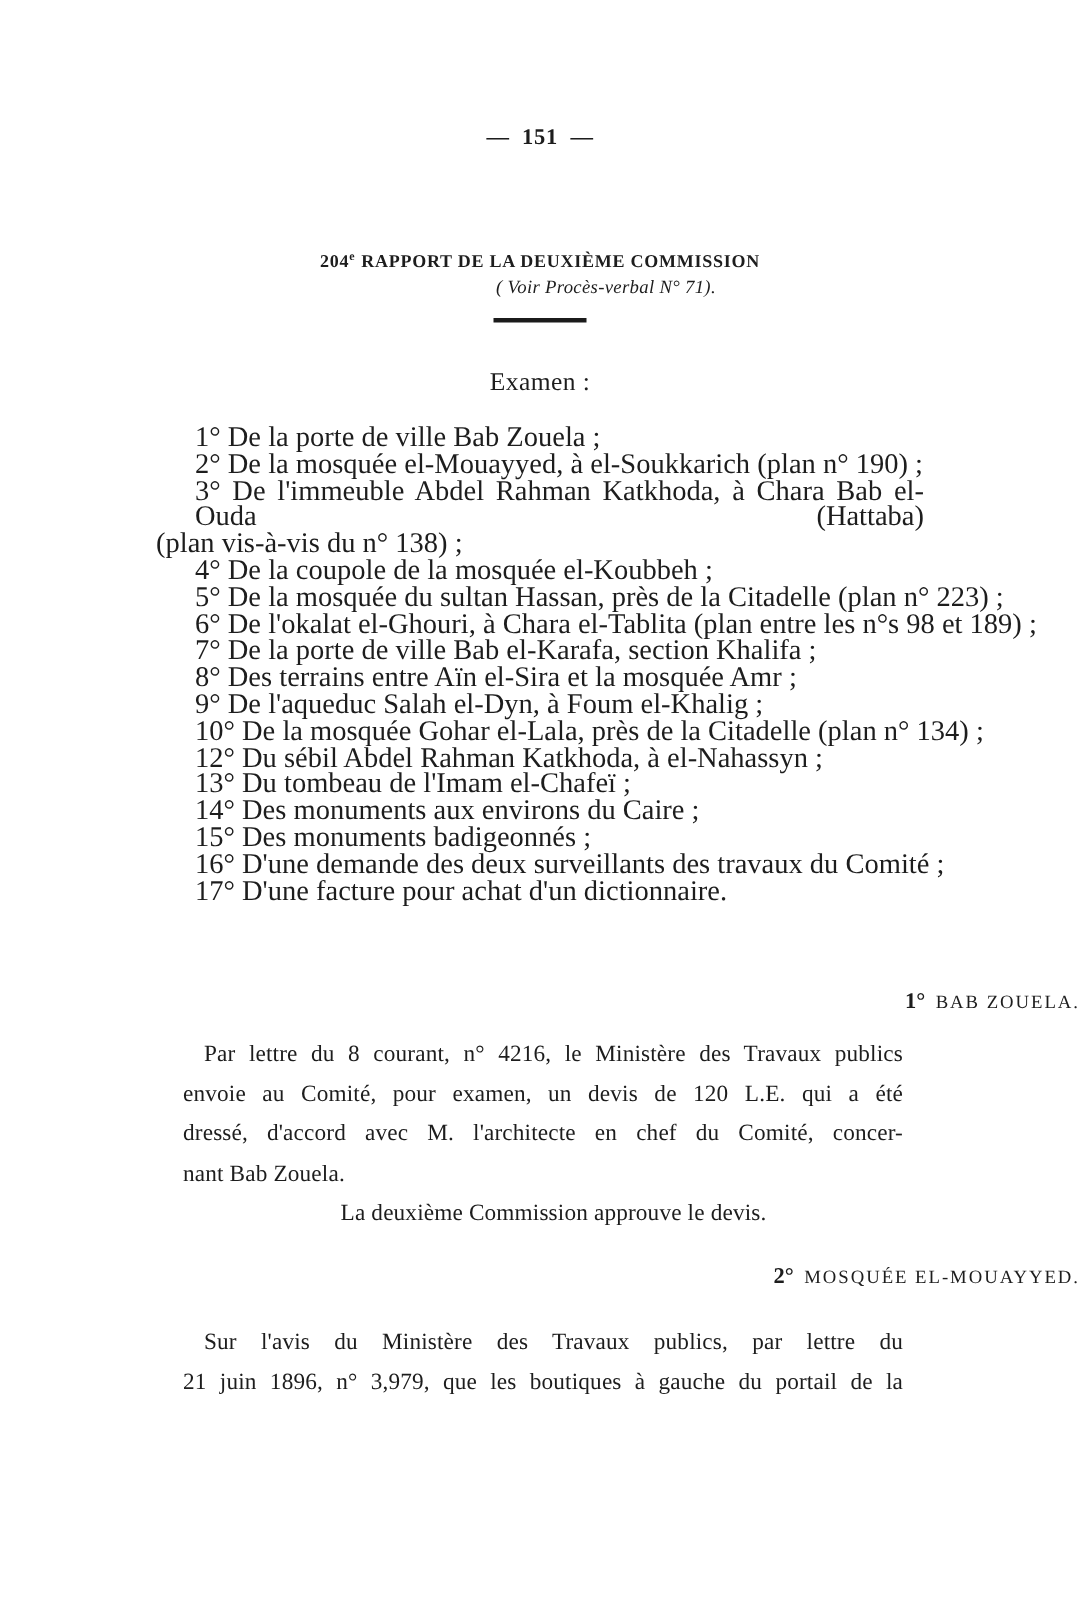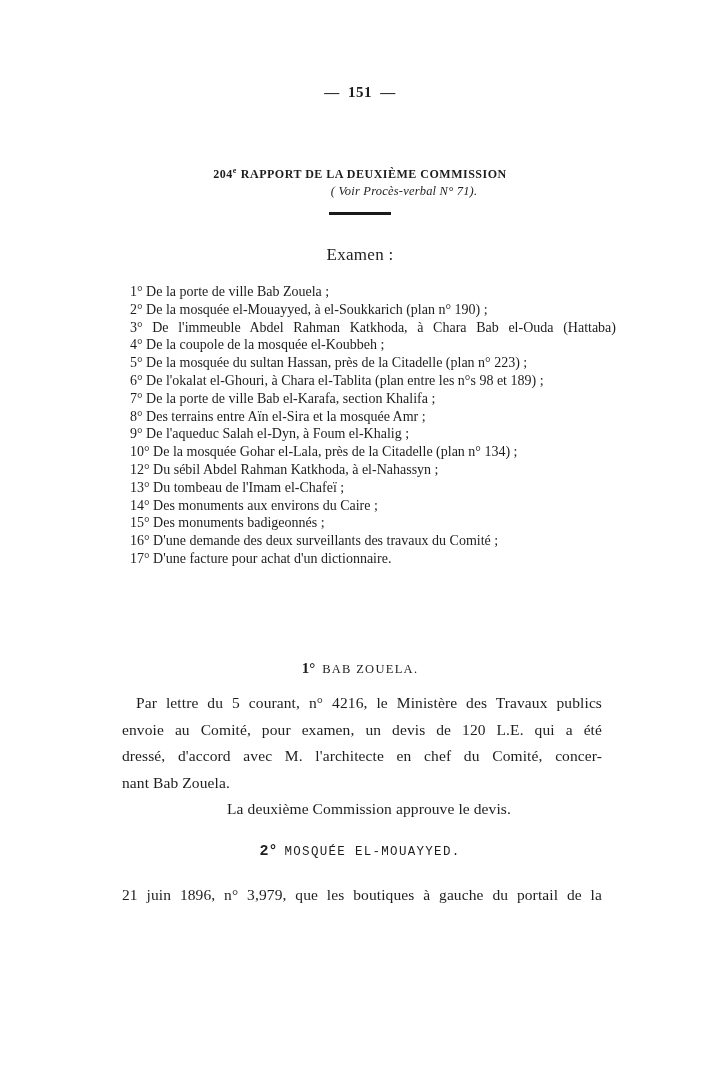--- a/index.html
+++ b/index.html
@@ -55,39 +55,39 @@
     top: 245px;
     font-weight: normal;
     font-size: 17px;
     letter-spacing: 0.3px;
   }
 
   .examen-list {
     position: absolute;
     top: 283px; left: 104px;
     width: 512px;
-    font-size: 14px;
+    font-size: 19px;
     line-height: 17.8px;
   }
 
   .ln { display: block; white-space: nowrap; }
   .ln.fill {
     white-space: normal;
     text-align: justify;
     text-align-last: justify;
   }
   .ln.first-item { padding-left: 26px; }
   .ln.first-para { text-indent: 14px; text-align: center; }
 
-  .section-heading { position: absolute; left: 0; width: 100%; text-align: center; }
+  .section-heading { position: absolute; left: 0; width: 100%; text-align: right; }
   .sec-num { font-weight: bold; font-size: 15px; }
   .sec-title { font-size: 12.5px; letter-spacing: 1.3px; margin-left: 7px; font-weight: 500; }
 
   .heading-sec-1 { top: 659px; }
-  .heading-sec-2 { top: 842px; font-family: Liberation Mono, monospace; }
+  .heading-sec-2 { top: 842px; }
 
   .body-block {
     position: absolute;
     left: 122px;
     width: 480px;
     font-size: 15.5px;
     line-height: 26.5px;
     letter-spacing: 0.1px;
   }
   .body-block-1 { top: 690px; }
@@ -112,20 +112,21 @@
 
   <div class="examen-list">
     <div>
         <span class="ln first-item">1° De la porte de ville Bab Zouela ;</span>
       </div>
     <div>
         <span class="ln first-item">2° De la mosquée el-Mouayyed, à el-Soukkarich (plan n° 190) ;</span>
       </div>
     <div>
         <span class="ln first-item fill">3° De l'immeuble Abdel Rahman Katkhoda, à Chara Bab el-Ouda (Hattaba)</span>
+        <span class="ln">(plan vis-à-vis du n° 138) ;</span>
       </div>
     <div>
         <span class="ln first-item">4° De la coupole de la mosquée el-Koubbeh ;</span>
       </div>
     <div>
         <span class="ln first-item">5° De la mosquée du sultan Hassan, près de la Citadelle (plan n° 223) ;</span>
       </div>
     <div>
         <span class="ln first-item">6° De l'okalat el-Ghouri, à Chara el-Tablita (plan entre les n°s 98 et 189) ;</span>
       </div>
@@ -159,28 +160,29 @@
     <div>
         <span class="ln first-item">17° D'une facture pour achat d'un dictionnaire.</span>
       </div>
   </div>
 
   <div class="section-heading heading-sec-1">
     <span class="sec-num">1°</span><span class="sec-title">BAB ZOUELA.</span>
   </div>
 
   <div class="body-block body-block-1">
-    <span class="ln first-para fill">Par lettre du 5 courant, n° 4216, le Ministère des Travaux publics</span>
+    <span class="ln first-para fill">Par lettre du 8 courant, n° 4216, le Ministère des Travaux publics</span>
     <span class="ln fill">envoie au Comité, pour examen, un devis de 120 L.E. qui a été</span>
     <span class="ln fill">dressé, d'accord avec M. l'architecte en chef du Comité, concer-</span>
     <span class="ln">nant Bab Zouela.</span>
     <span class="ln first-para">La deuxième Commission approuve le devis.</span>
   </div>
 
   <div class="section-heading heading-sec-2">
     <span class="sec-num">2°</span><span class="sec-title">MOSQUÉE EL-MOUAYYED.</span>
   </div>
 
   <div class="body-block body-block-2">
+    <span class="ln first-para fill">Sur l'avis du Ministère des Travaux publics, par lettre du</span>
     <span class="ln fill">21 juin 1896, n° 3,979, que les boutiques à gauche du portail de la</span>
   </div>
 
 </div>
 
 </body></html>

